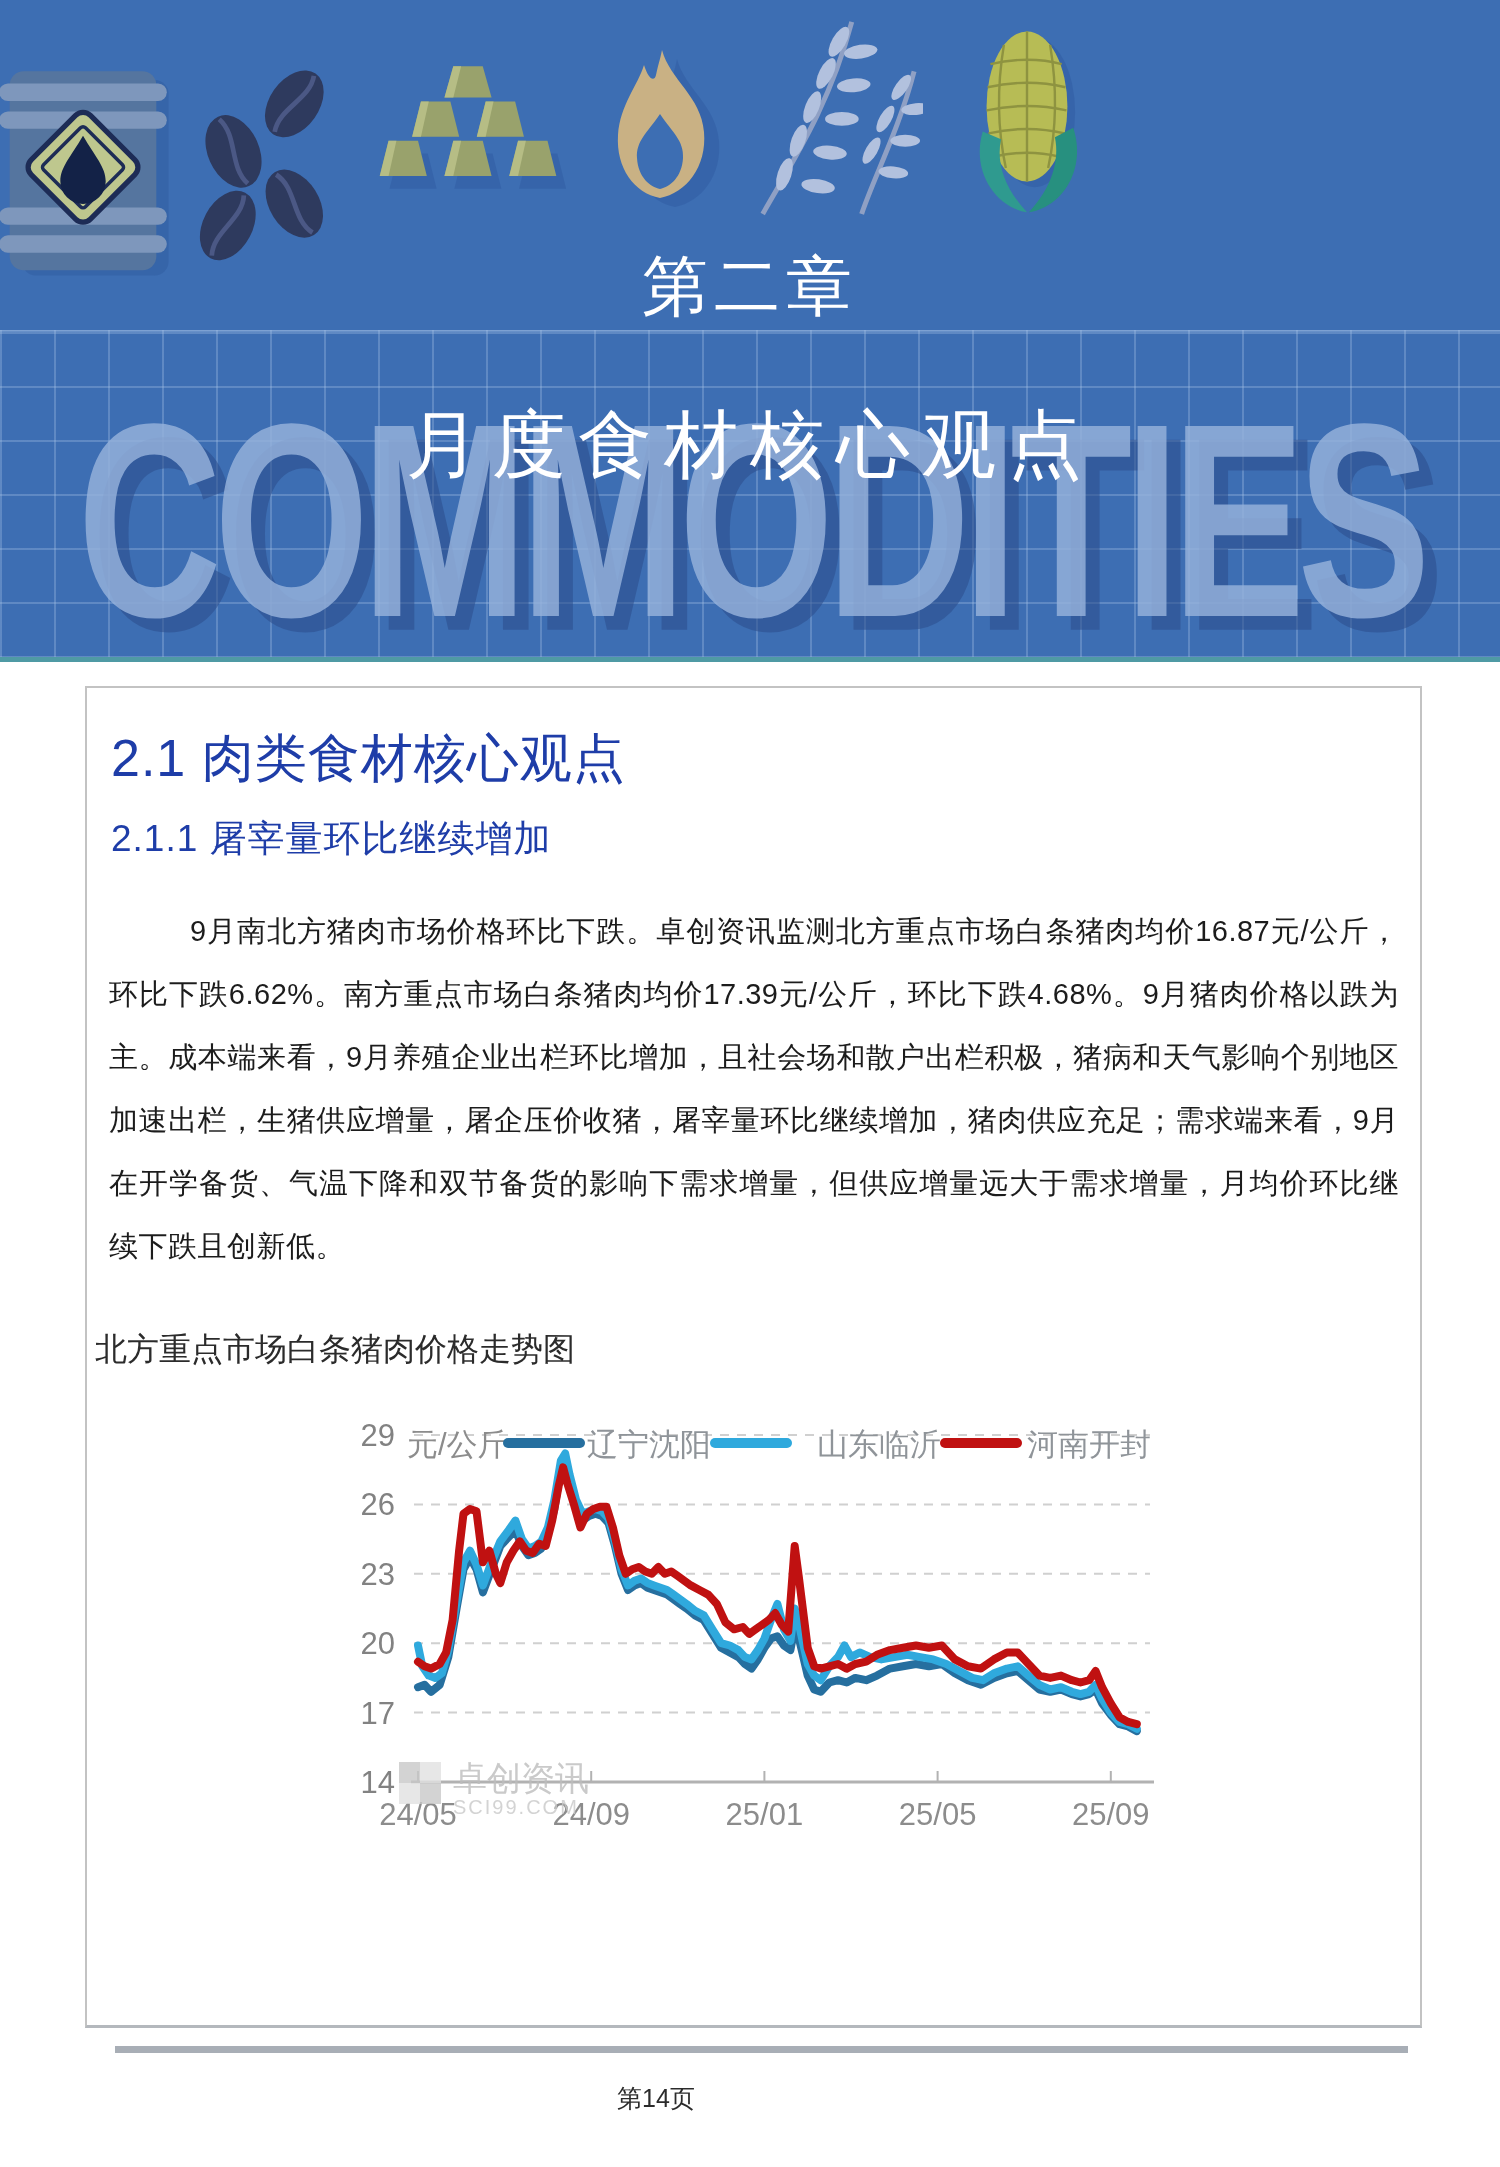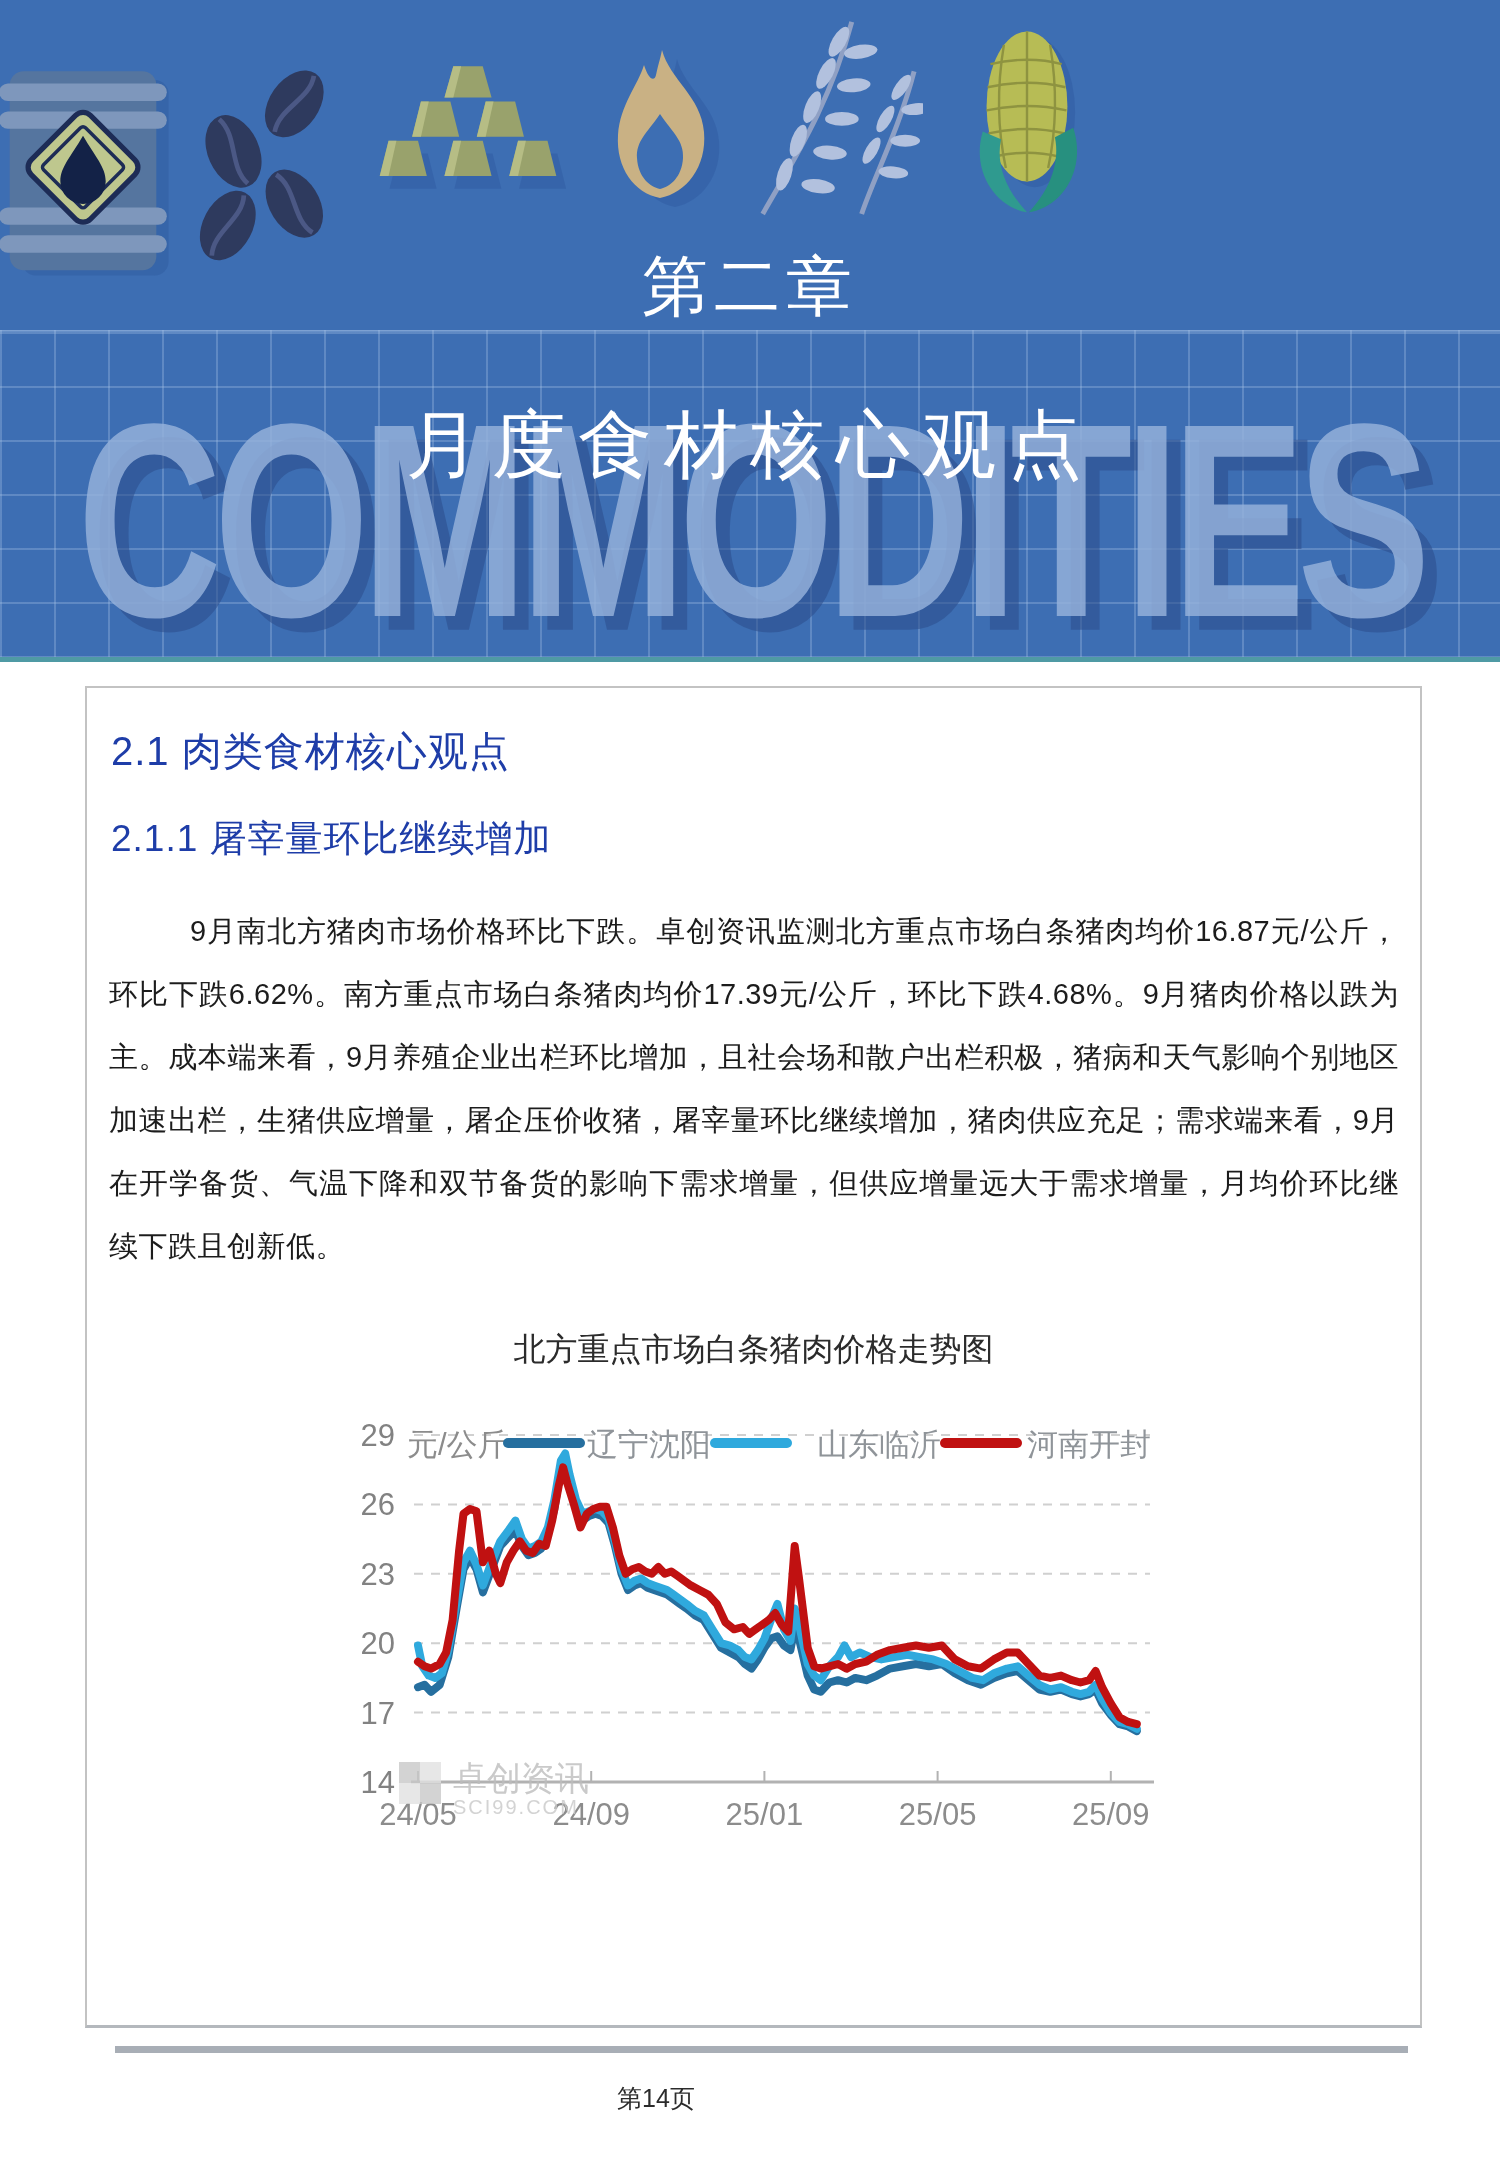--- a/index.html
+++ b/index.html
@@ -17,25 +17,25 @@
     color:rgba(150,178,220,.82);text-shadow:14px 10px 0 rgba(44,77,138,.55);}
   .chapter-title{position:absolute;top:242px;left:0;width:1500px;text-align:center;color:#ffffff;
     font-size:66px;font-weight:normal;letter-spacing:6px;}
   .page-subtitle{position:absolute;top:396px;left:0;width:1500px;text-align:center;color:#ffffff;
     font-size:74px;font-weight:normal;letter-spacing:12px;}
   .banner-strip{position:absolute;left:0;bottom:0;width:1500px;height:5px;background:#4f9aa4;}
   .bicon{position:absolute;}
   
   .card{position:absolute;left:85px;top:686px;width:1337px;height:1342px;background:#ffffff;
     border:2px solid #c3c3c3;border-bottom:3px solid #b4b8bd;box-sizing:border-box;}
-  .h1{position:absolute;left:24px;top:36px;color:#1e3da8;font-size:40px;font-weight:normal;letter-spacing:1px;}
+  .h1{position:absolute;left:24px;top:36px;color:#1e3da8;font-size:52px;font-weight:normal;letter-spacing:1px;}
   .h2{position:absolute;left:24px;top:126px;color:#1e3da8;font-size:37px;font-weight:normal;letter-spacing:1px;}
   .body-text{position:absolute;left:22px;top:212px;width:1290px;font-size:29px;line-height:63px;
     color:#1c1c1c;text-align:justify;text-indent:81px;letter-spacing:.5px;}
-  .chart-title{position:absolute;left:0;top:640px;width:1333px;text-align:center;color:#2b2b2b;font-size:32px;}
+  .chart-title{position:absolute;left:0;top:640px;width:1333px;color:#2b2b2b;font-size:32px;padding-left:8px;}
   .chart-svg{position:absolute;left:170px;top:734px;}
   svg text{font-family:"Liberation Sans","DejaVu Sans",sans-serif;}
   
   .divider{position:absolute;left:115px;top:2046px;width:1293px;height:7px;background:#a8aeb6;}
   .footer{position:absolute;left:0;top:2082px;width:1312px;text-align:center;color:#2b2b2b;font-size:25px;}
 </style>
 </head>
 <body>
 
 <div class="page">

